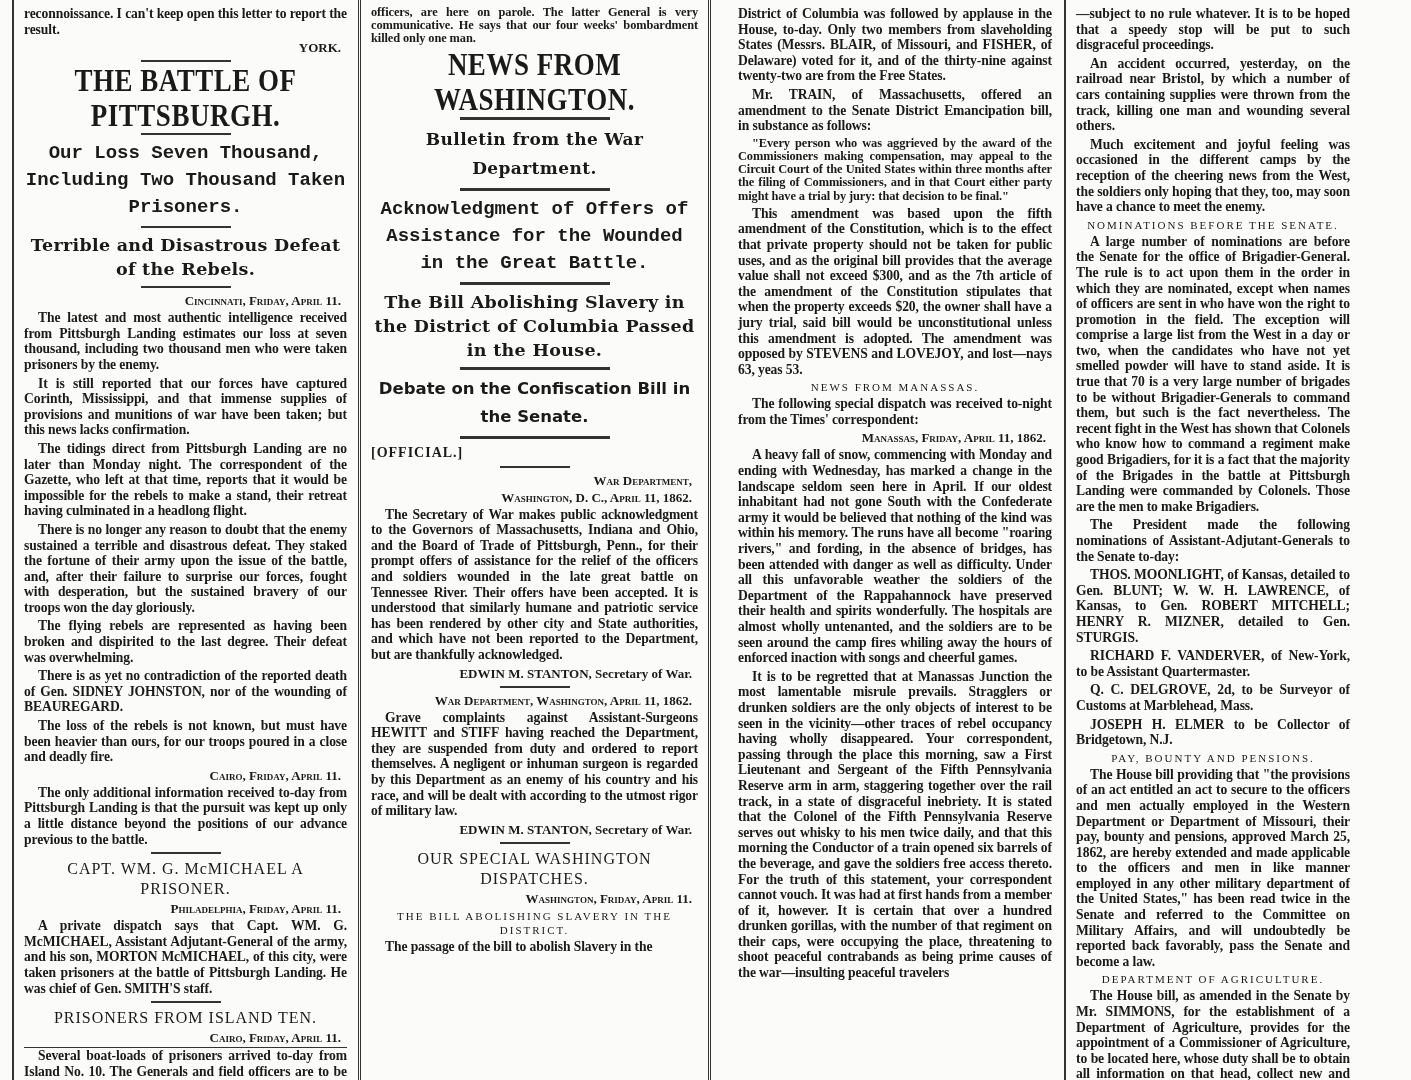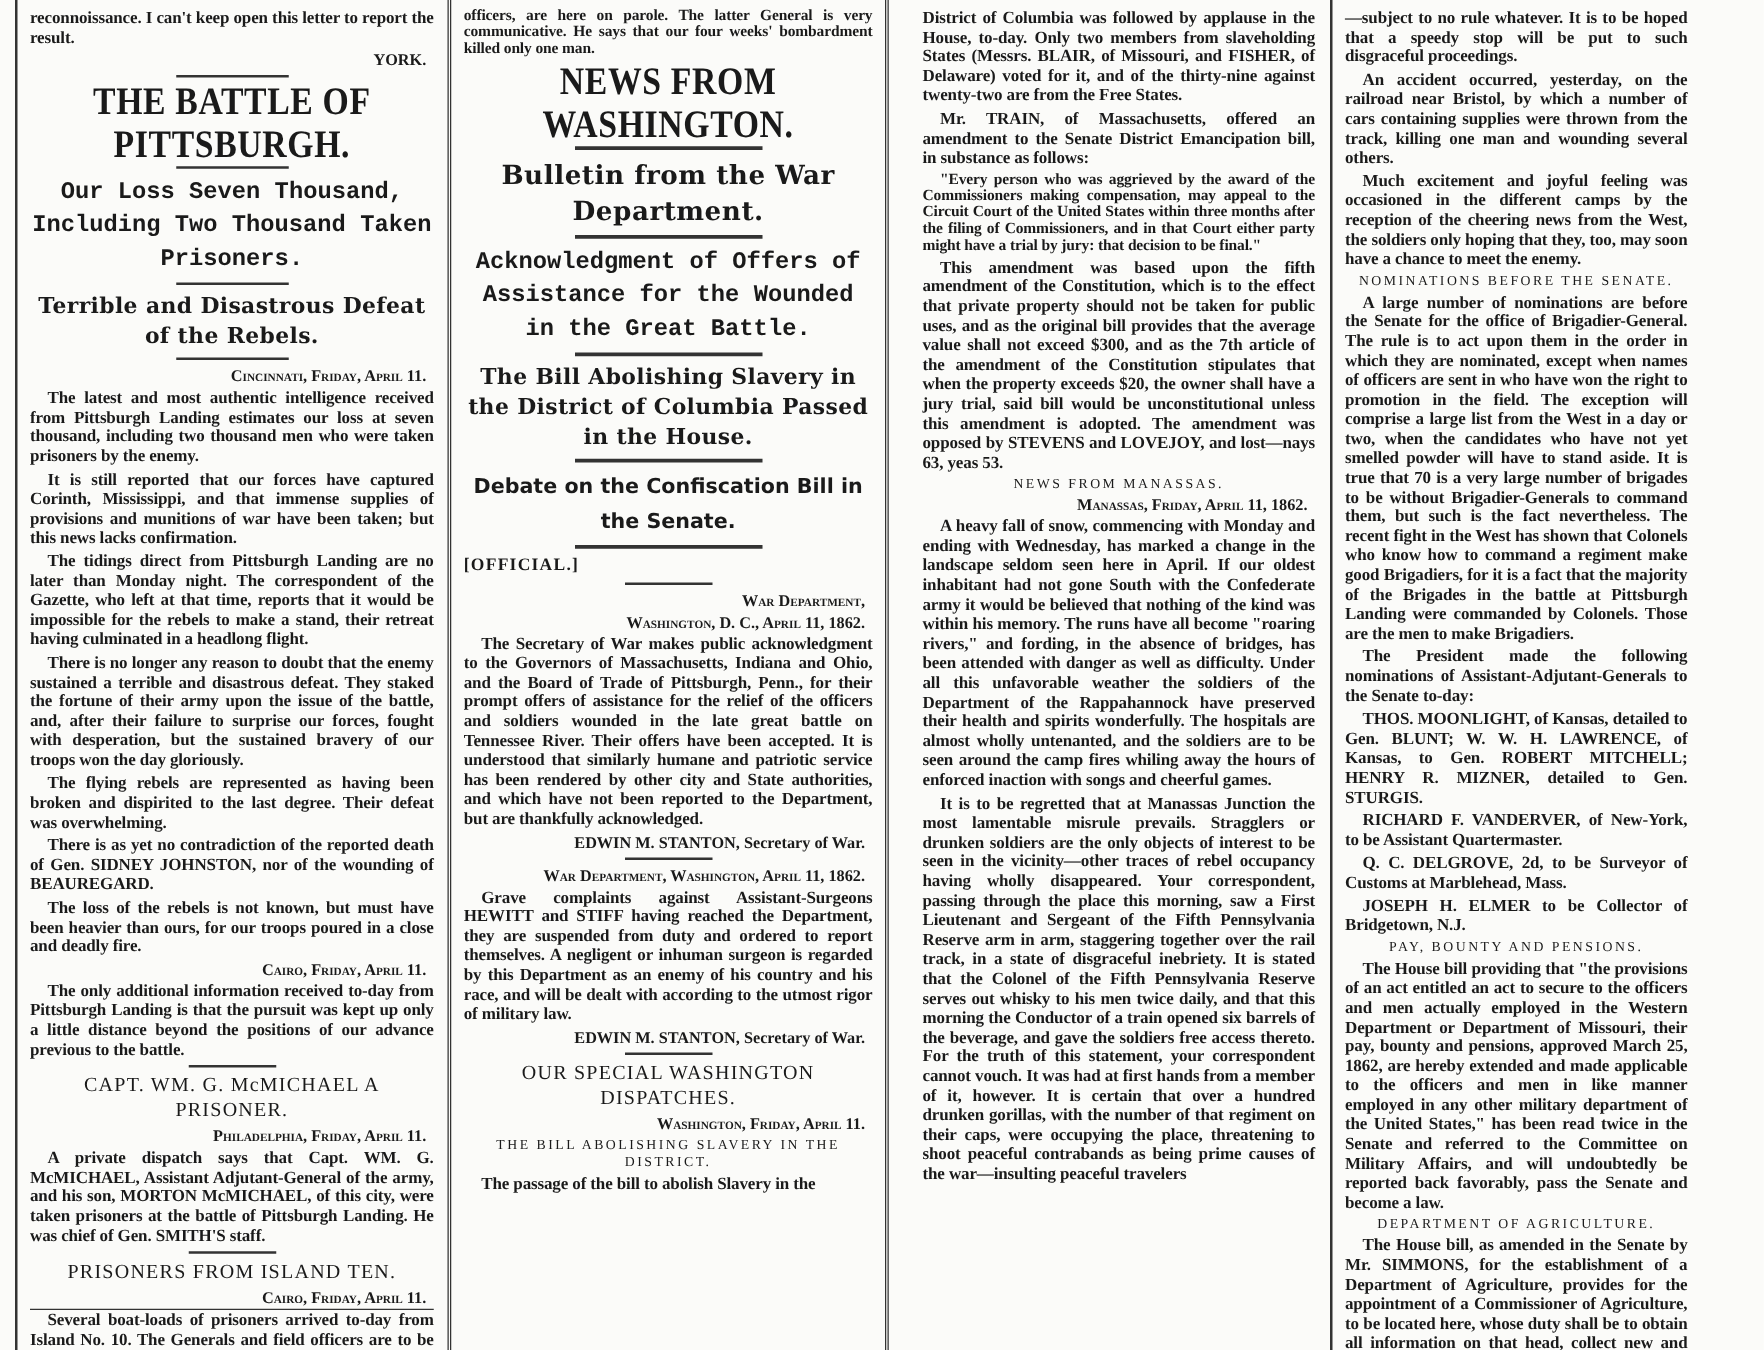--- a/index.html
+++ b/index.html
@@ -11,21 +11,21 @@
   .col3{left:708px;width:352px;border-left:3px double #333;padding-left:27px;}
   .col4{left:1064px;width:294px;border-left:2px solid #333;}
   p{margin:0 0 3px 0;font-size:13.6px;line-height:15.6px;text-align:justify;text-indent:14px;font-weight:bold;letter-spacing:-0.1px;}
   p.noind{text-indent:0;}
   p.small{font-size:12.4px;line-height:13.2px;}
   .dateline{text-align:right;font-size:13px;line-height:15px;margin:2px 6px 2px 0;font-weight:bold;font-variant:small-caps;}
   .sig{text-align:right;font-size:13px;line-height:15px;margin:2px 6px 3px 0;font-weight:bold;}
   .h-big{font-family:"Liberation Serif","DejaVu Serif",serif;font-weight:bold;text-align:center;font-size:27px;line-height:30px;letter-spacing:0.5px;margin:6px 0 2px;transform:scaleY(1.15);}
   .h-cond{font-family:Liberation Mono, monospace;font-weight:bold;text-align:center;font-size:19px;line-height:27px;margin:2px 0;}
   .h-black{font-family:"DejaVu Serif",serif;font-weight:900;text-align:center;font-size:17.5px;line-height:24px;margin:2px 0;letter-spacing:0.3px;}
-  .h-black-lg{font-family:"DejaVu Serif",serif;font-weight:900;text-align:center;font-size:21px;line-height:29px;margin:2px 0;letter-spacing:0.4px;}
+  .h-black-lg{font-family:"DejaVu Serif",serif;font-weight:900;text-align:center;font-size:17px;line-height:29px;margin:2px 0;letter-spacing:0.4px;}
   .h-sans{font-family:"DejaVu Sans",sans-serif;font-weight:bold;text-align:center;font-size:16.5px;line-height:28px;margin:2px 0;}
   .h-caps{font-weight:normal;text-align:center;font-size:16px;line-height:20px;margin:3px 0 1px;letter-spacing:1px;}
   .h-small-caps{font-weight:normal;text-align:center;font-size:11px;line-height:14px;margin:3px 0 2px;letter-spacing:2px;}
   .rule{width:90px;height:0;border-top:2px solid #333;margin:5px auto;}
   .rule.short{width:70px;}
   .rule.long{width:150px;border-top-width:3px;}
   .official{text-align:left;font-size:14px;letter-spacing:1px;margin:6px 0 0;font-weight:bold;}
   .war-bulletin{font-weight:normal;text-align:center;font-size:24px;letter-spacing:2px;line-height:28px;}
   .boxline{border-top:1.5px solid #333;}
 </style>
@@ -89,20 +89,21 @@
       <div class="dateline">Washington, Friday, April 11.</div>
       <div class="h-small-caps">THE BILL ABOLISHING SLAVERY IN THE DISTRICT.</div>
       <p>The passage of the bill to abolish Slavery in the</p>
     </div>
   <div class="col col3">
       <p class="noind">District of Columbia was followed by applause in the House, to-day. Only two members from slaveholding States (Messrs. BLAIR, of Missouri, and FISHER, of Delaware) voted for it, and of the thirty-nine against twenty-two are from the Free States.</p>
       <p>Mr. TRAIN, of Massachusetts, offered an amendment to the Senate District Emancipation bill, in substance as follows:</p>
       <p class="small">"Every person who was aggrieved by the award of the Commissioners making compensation, may appeal to the Circuit Court of the United States within three months after the filing of Commissioners, and in that Court either party might have a trial by jury: that decision to be final."</p>
       <p>This amendment was based upon the fifth amendment of the Constitution, which is to the effect that private property should not be taken for public uses, and as the original bill provides that the average value shall not exceed $300, and as the 7th article of the amendment of the Constitution stipulates that when the property exceeds $20, the owner shall have a jury trial, said bill would be unconstitutional unless this amendment is adopted. The amendment was opposed by STEVENS and LOVEJOY, and lost—nays 63, yeas 53.</p>
       <div class="h-small-caps">NEWS FROM MANASSAS.</div>
+      <p>The following special dispatch was received to-night from the Times' correspondent:</p>
       <div class="dateline">Manassas, Friday, April 11, 1862.</div>
       <p>A heavy fall of snow, commencing with Monday and ending with Wednesday, has marked a change in the landscape seldom seen here in April. If our oldest inhabitant had not gone South with the Confederate army it would be believed that nothing of the kind was within his memory. The runs have all become "roaring rivers," and fording, in the absence of bridges, has been attended with danger as well as difficulty. Under all this unfavorable weather the soldiers of the Department of the Rappahannock have preserved their health and spirits wonderfully. The hospitals are almost wholly untenanted, and the soldiers are to be seen around the camp fires whiling away the hours of enforced inaction with songs and cheerful games.</p>
       <p>It is to be regretted that at Manassas Junction the most lamentable misrule prevails. Stragglers or drunken soldiers are the only objects of interest to be seen in the vicinity—other traces of rebel occupancy having wholly disappeared. Your correspondent, passing through the place this morning, saw a First Lieutenant and Sergeant of the Fifth Pennsylvania Reserve arm in arm, staggering together over the rail track, in a state of disgraceful inebriety. It is stated that the Colonel of the Fifth Pennsylvania Reserve serves out whisky to his men twice daily, and that this morning the Conductor of a train opened six barrels of the beverage, and gave the soldiers free access thereto. For the truth of this statement, your correspondent cannot vouch. It was had at first hands from a member of it, however. It is certain that over a hundred drunken gorillas, with the number of that regiment on their caps, were occupying the place, threatening to shoot peaceful contrabands as being prime causes of the war—insulting peaceful travelers</p>
     </div>
   <div class="col col4">
       <p class="noind">—subject to no rule whatever. It is to be hoped that a speedy stop will be put to such disgraceful proceedings.</p>
       <p>An accident occurred, yesterday, on the railroad near Bristol, by which a number of cars containing supplies were thrown from the track, killing one man and wounding several others.</p>
       <p>Much excitement and joyful feeling was occasioned in the different camps by the reception of the cheering news from the West, the soldiers only hoping that they, too, may soon have a chance to meet the enemy.</p>
       <div class="h-small-caps">NOMINATIONS BEFORE THE SENATE.</div>
       <p>A large number of nominations are before the Senate for the office of Brigadier-General. The rule is to act upon them in the order in which they are nominated, except when names of officers are sent in who have won the right to promotion in the field. The exception will comprise a large list from the West in a day or two, when the candidates who have not yet smelled powder will have to stand aside. It is true that 70 is a very large number of brigades to be without Brigadier-Generals to command them, but such is the fact nevertheless. The recent fight in the West has shown that Colonels who know how to command a regiment make good Brigadiers, for it is a fact that the majority of the Brigades in the battle at Pittsburgh Landing were commanded by Colonels. Those are the men to make Brigadiers.</p>

